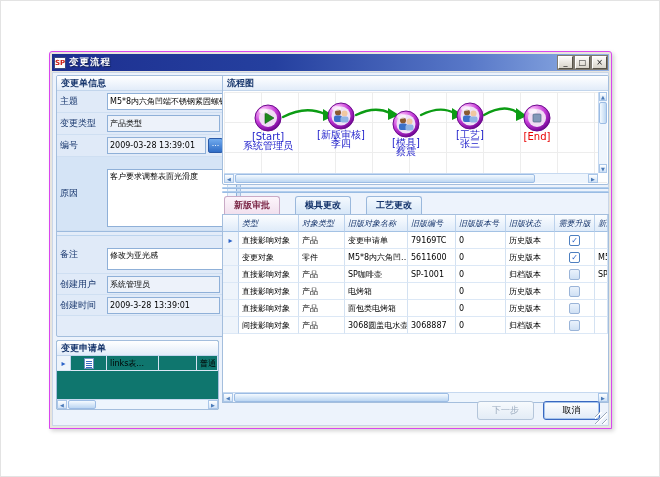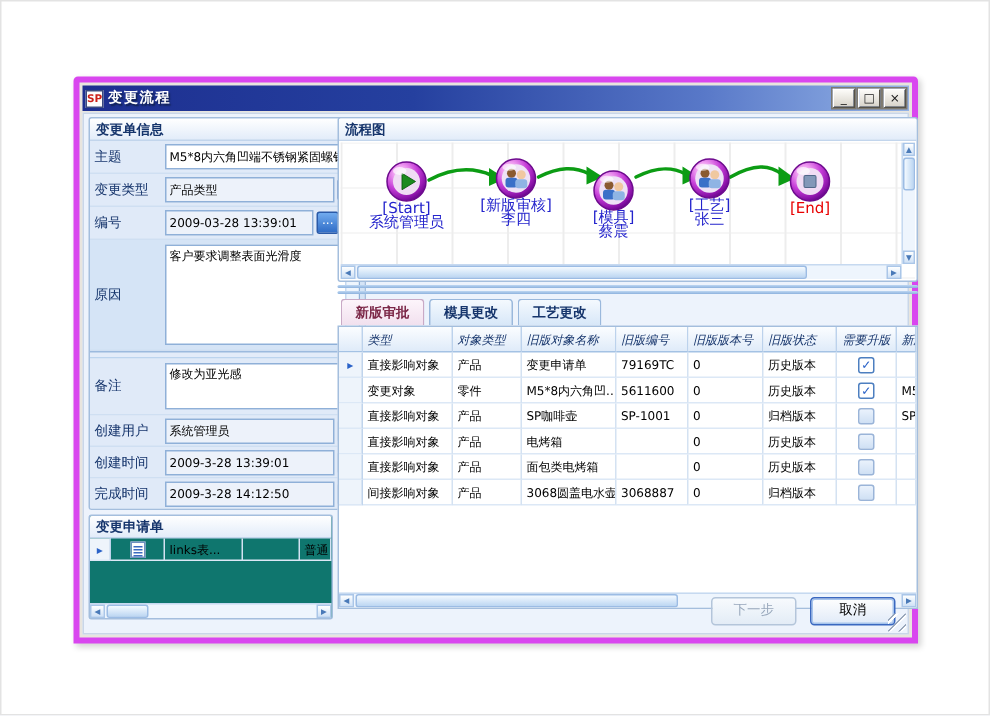--- a/index.html
+++ b/index.html
@@ -1,21 +1,21 @@
 <!DOCTYPE html>
 <html><head>
 <meta charset="utf-8">
 <style>
   * { margin:0; padding:0; box-sizing:border-box; font-family:"DejaVu Sans","Liberation Sans",sans-serif; }
   body { background:#fff; }
   .screen { position:relative; width:660px; height:477px; background:#ffffff; border:1px solid #e3e3e3; overflow:hidden; }
 
   
   .window { position:absolute; left:48px; top:50px; width:563px; height:378px;
-            background:#e8e5de; border:4px solid #d946ef; border-radius:3px 3px 0 0;
+            background:#e8e5de; border:1px solid #d946ef; border-radius:3px 3px 0 0;
             box-shadow:2px 2px 4px rgba(0,0,0,.18); }
   .titlebar { position:absolute; left:2px; right:2px; top:2px; height:17px;
               background:linear-gradient(90deg,#1d2f90 0%,#25409f 40%,#5878c8 75%,#93b2e6 100%);
               display:flex; align-items:center; padding:0 2px; }
   .app-icon { width:12px; height:12px; background:#fdfdfd; border:1px solid #3a4a80; margin-right:3px;
               font-size:7px; font-weight:bold; color:#cc2018; display:flex; align-items:center; justify-content:center; }
   .title-text { color:#fff; font-size:9.5px; font-weight:bold; flex:1; letter-spacing:1px; text-shadow:1px 1px 1px #10204a; }
   .win-btn { width:15px; height:13px; margin-left:2px; background:linear-gradient(#fcfbf8,#d8d4ca);
              border:1px solid #fff; border-right-color:#565248; border-bottom-color:#565248; outline:1px solid #7e7a70;
              font-size:8px; line-height:11px; text-align:center; color:#1a1a1a; }
@@ -37,21 +37,21 @@
               border:1px solid #2a5aa8; border-radius:2px; color:#fff; font-size:8px; line-height:9px; text-align:center; }
   .dots-btn.disabled { background:linear-gradient(#e6edf7,#c6d5e9); color:#8ea4c0; border-color:#a8bcd4; }
   .chk-sm { width:11px; height:11px; margin-left:3px; flex-shrink:0; border:1px solid #5585c5; background:#fff;
             color:#2a62c8; font-size:9px; line-height:9px; text-align:center; font-weight:bold; }
   .drop-btn { width:15px; height:15px; margin-left:2px; flex-shrink:0; background:linear-gradient(#ecf4fd,#b6d0ee);
               border:1px solid #89aad4; border-radius:2px; color:#2a5aa8; font-size:6px; line-height:13px; text-align:center; }
   .block-row { display:flex; padding:3px; background:#d5e4f6; border-bottom:1px solid #cfdff2; }
   .reason-row { height:74px; }
   .remark-row { height:38px; background:#e0eaf8; }
   .block-row .f-label { align-self:center; }
-  .t-area { flex:1; background:#fff; border:1px solid #8fb0d8; position:relative; font-size:8px; padding:1px 2px 1px 2px; color:#000; }
+  .t-area { flex:1; background:#fff; border:1px solid #8fb0d8; position:relative; font-size:8px; padding:1px 2px 1px 2px; color:#000;margin-top:9px; }
   .mini-splitter { height:5px; background:#e3ecf9; border-top:1px solid #9cbade; border-bottom:1px solid #bcd4ee; }
 
   
   .sb-v { position:absolute; right:0; top:0; bottom:0; width:9px; background:#eef5fd; border-left:1px solid #c6d9f0;
           display:flex; flex-direction:column; justify-content:space-between; }
   .sb-btn { height:9px; width:100%; background:linear-gradient(#feffff,#cfe1f6); border:1px solid #aac6e8;
             color:#4a7ab8; font-size:5px; line-height:8px; text-align:center; overflow:hidden; }
   .sb-h { position:absolute; left:0; right:0; bottom:0; height:10px; background:#eef5fd; border-top:1px solid #c6d9f0;
           display:flex; align-items:stretch; }
   .sb-h .sb-btn { height:auto; width:10px; line-height:9px; flex-shrink:0; }
@@ -81,21 +81,21 @@
   .nl.red { color:#e80000; }
   .flow-sb-v { bottom:10px; }
   .flow-sb-h { right:9px; }
 
   
   .h-splitter { position:absolute; left:169px; top:114px; width:387px; height:7px; }
   .h-splitter div { height:2px; border-radius:2px; background:linear-gradient(#bed7f2,#8db2de); margin-bottom:2px; }
 
   
   .tab-area { position:absolute; left:169px; top:123px; width:387px; height:207px; }
-  .tabs { display:flex; height:18px; padding-left:2px; }
+  .tabs { display:flex; height:18px; padding-left:2px;gap:12px; }
   .tab { height:18px; padding:2px 9px 0; font-size:9px; font-weight:bold; margin-right:3px;
          border:1px solid #9ab8dc; border-bottom:none; border-radius:3px 3px 0 0;
          background:linear-gradient(#f4f9fe,#d7e7f8); color:#16356c; }
   .tab.active { background:linear-gradient(#fdf5fb,#f1e0ee); color:#7c2848; border-color:#c9aac6; }
   .tbl-wrap { position:absolute; left:0; right:0; top:18px; bottom:0; border:1px solid #a4bedd; background:#fff; overflow:hidden; }
   .m-hdr, .m-row { display:grid; grid-template-columns:16px 60px 46px 63px 48px 50px 49px 40px 1fr; }
   .m-hdr .c { height:17px; }
   .m-row .c { height:17px; }
   .chk { width:11px; height:11px; margin:0 auto; border:1px solid #9ab4d8; background:linear-gradient(#eaf2fc,#cfe0f4);
          border-radius:2px; font-size:8px; line-height:9px; text-align:center; color:#2a62c8; font-weight:bold; }
@@ -188,25 +188,20 @@
           <span class="f-input ro">系统管理员</span>
           <span class="dots-btn disabled">...</span>
         </div>
 
         <div class="f-row" style="height:21px">
           <span class="f-label">创建时间</span>
           <span class="f-input ro">2009-3-28 13:39:01</span>
           <span class="drop-btn">▼</span>
         </div>
 
-        <div class="f-row" style="height:21px">
-          <span class="f-label">完成时间</span>
-          <span class="f-input ro">2009-3-28 14:12:50</span>
-          <span class="drop-btn">▼</span>
-        </div>
       </div>
 
       <div class="panel req-panel">
         <div class="panel-hdr">变更申请单</div>
         <div class="req-grid-row">
           <span class="c sel">▸</span>
           <span class="c center">
               <span class="doc-icon"></span>
             </span>
           <span class="c">links表...</span>

